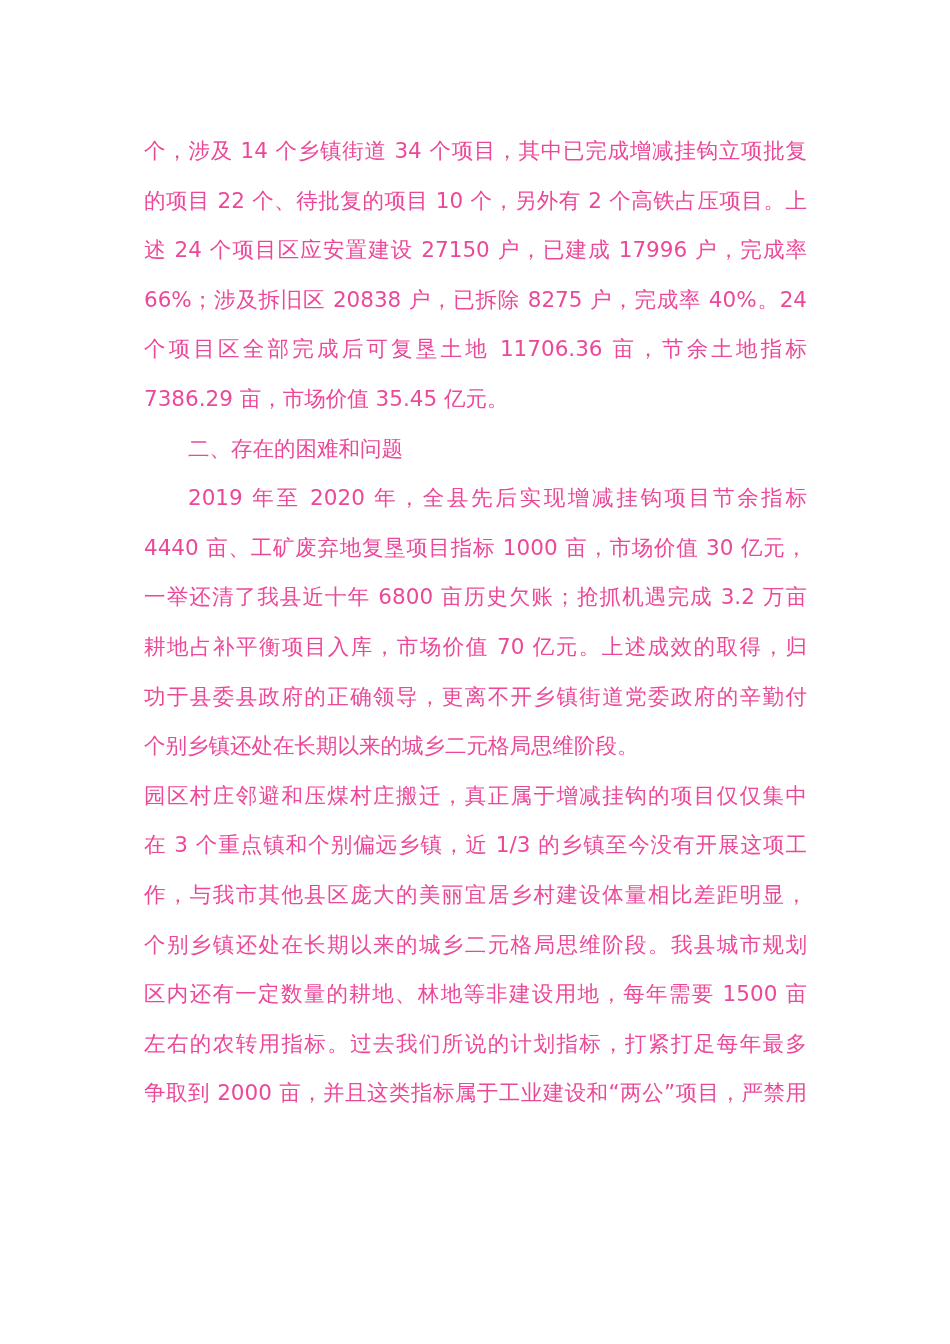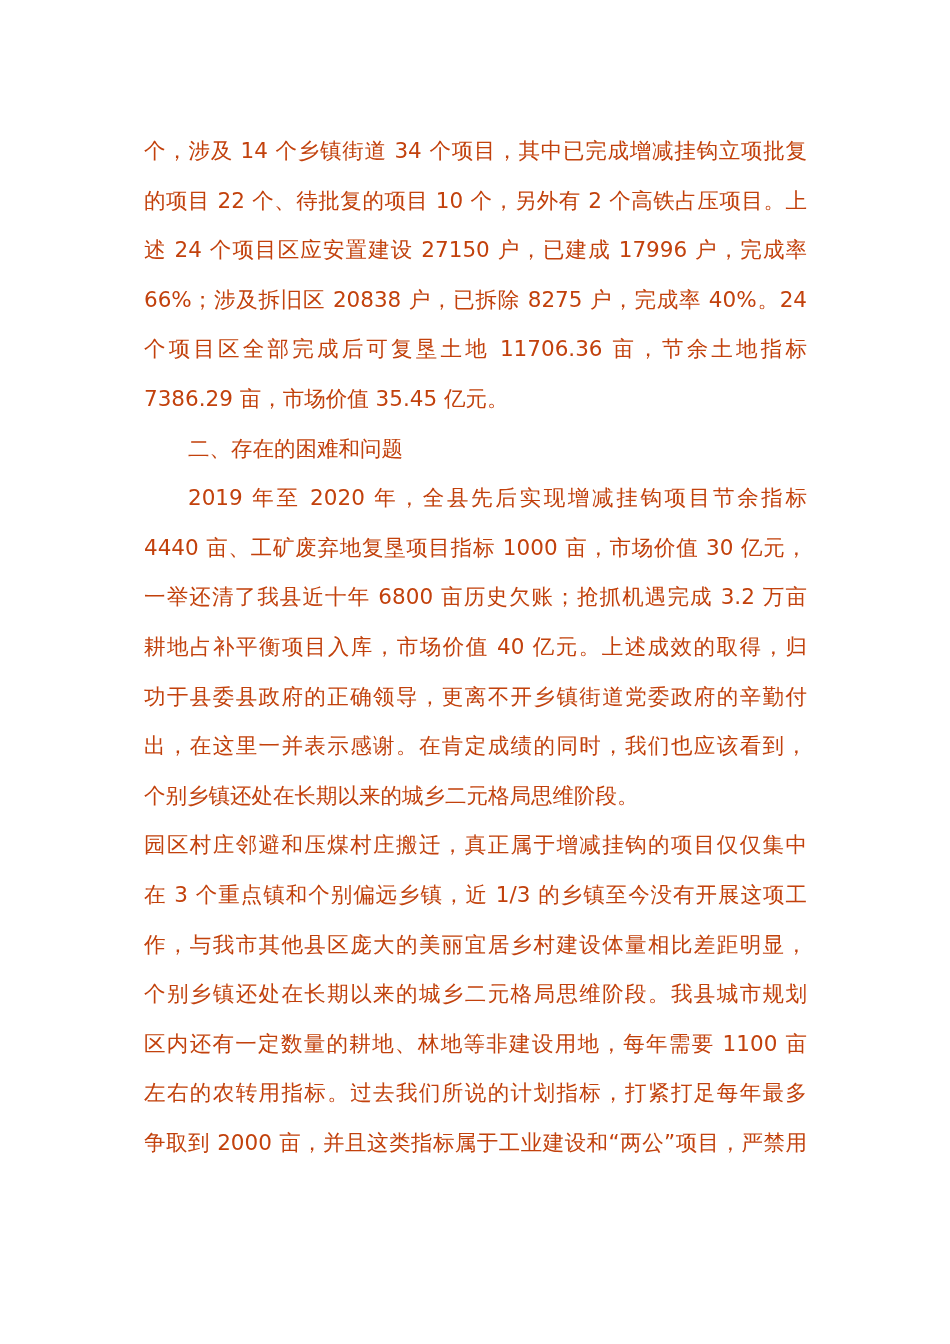--- a/index.html
+++ b/index.html
@@ -13,21 +13,21 @@
       position: relative;
       overflow: hidden;
     }
     .page {
       position: absolute;
       left: 144px;
       top: 126px;
       width: 663px;
       font-family: "DejaVu Sans", sans-serif;
       font-size: 21.5px;
-      color: #c2410c;
+      color: #ec4899;
     }
     .line {
       height: 49.6px;
       line-height: 49.6px;
       white-space: nowrap;
       text-align: justify;
       text-align-last: justify;
     }
     .line.last {
       text-align-last: left;
@@ -55,28 +55,27 @@
   </div>
 
   <div>
     <div class="line heading">二、存在的困难和问题</div>
   </div>
 
   <div>
     <div class="line indent">2019 年至 2020 年，全县先后实现增减挂钩项目节余指标</div>
     <div class="line">4440 亩、工矿废弃地复垦项目指标 1000 亩，市场价值 30 亿元，</div>
     <div class="line">一举还清了我县近十年 6800 亩历史欠账；抢抓机遇完成 3.2 万亩</div>
-    <div class="line">耕地占补平衡项目入库，市场价值 40 亿元。上述成效的取得，归</div>
+    <div class="line">耕地占补平衡项目入库，市场价值 70 亿元。上述成效的取得，归</div>
     <div class="line">功于县委县政府的正确领导，更离不开乡镇街道党委政府的辛勤付</div>
-    <div class="line">出，在这里一并表示感谢。在肯定成绩的同时，我们也应该看到，</div>
     <div class="line last">个别乡镇还处在长期以来的城乡二元格局思维阶段。</div>
   </div>
 
   <div>
     <div class="line">园区村庄邻避和压煤村庄搬迁，真正属于增减挂钩的项目仅仅集中</div>
     <div class="line">在 3 个重点镇和个别偏远乡镇，近 1/3 的乡镇至今没有开展这项工</div>
     <div class="line">作，与我市其他县区庞大的美丽宜居乡村建设体量相比差距明显，</div>
     <div class="line">个别乡镇还处在长期以来的城乡二元格局思维阶段。我县城市规划</div>
-    <div class="line">区内还有一定数量的耕地、林地等非建设用地，每年需要 1100 亩</div>
+    <div class="line">区内还有一定数量的耕地、林地等非建设用地，每年需要 1500 亩</div>
     <div class="line">左右的农转用指标。过去我们所说的计划指标，打紧打足每年最多</div>
     <div class="line">争取到 2000 亩，并且这类指标属于工业建设和“两公”项目，严禁用</div>
   </div>
 </div>
 
 </body></html>

